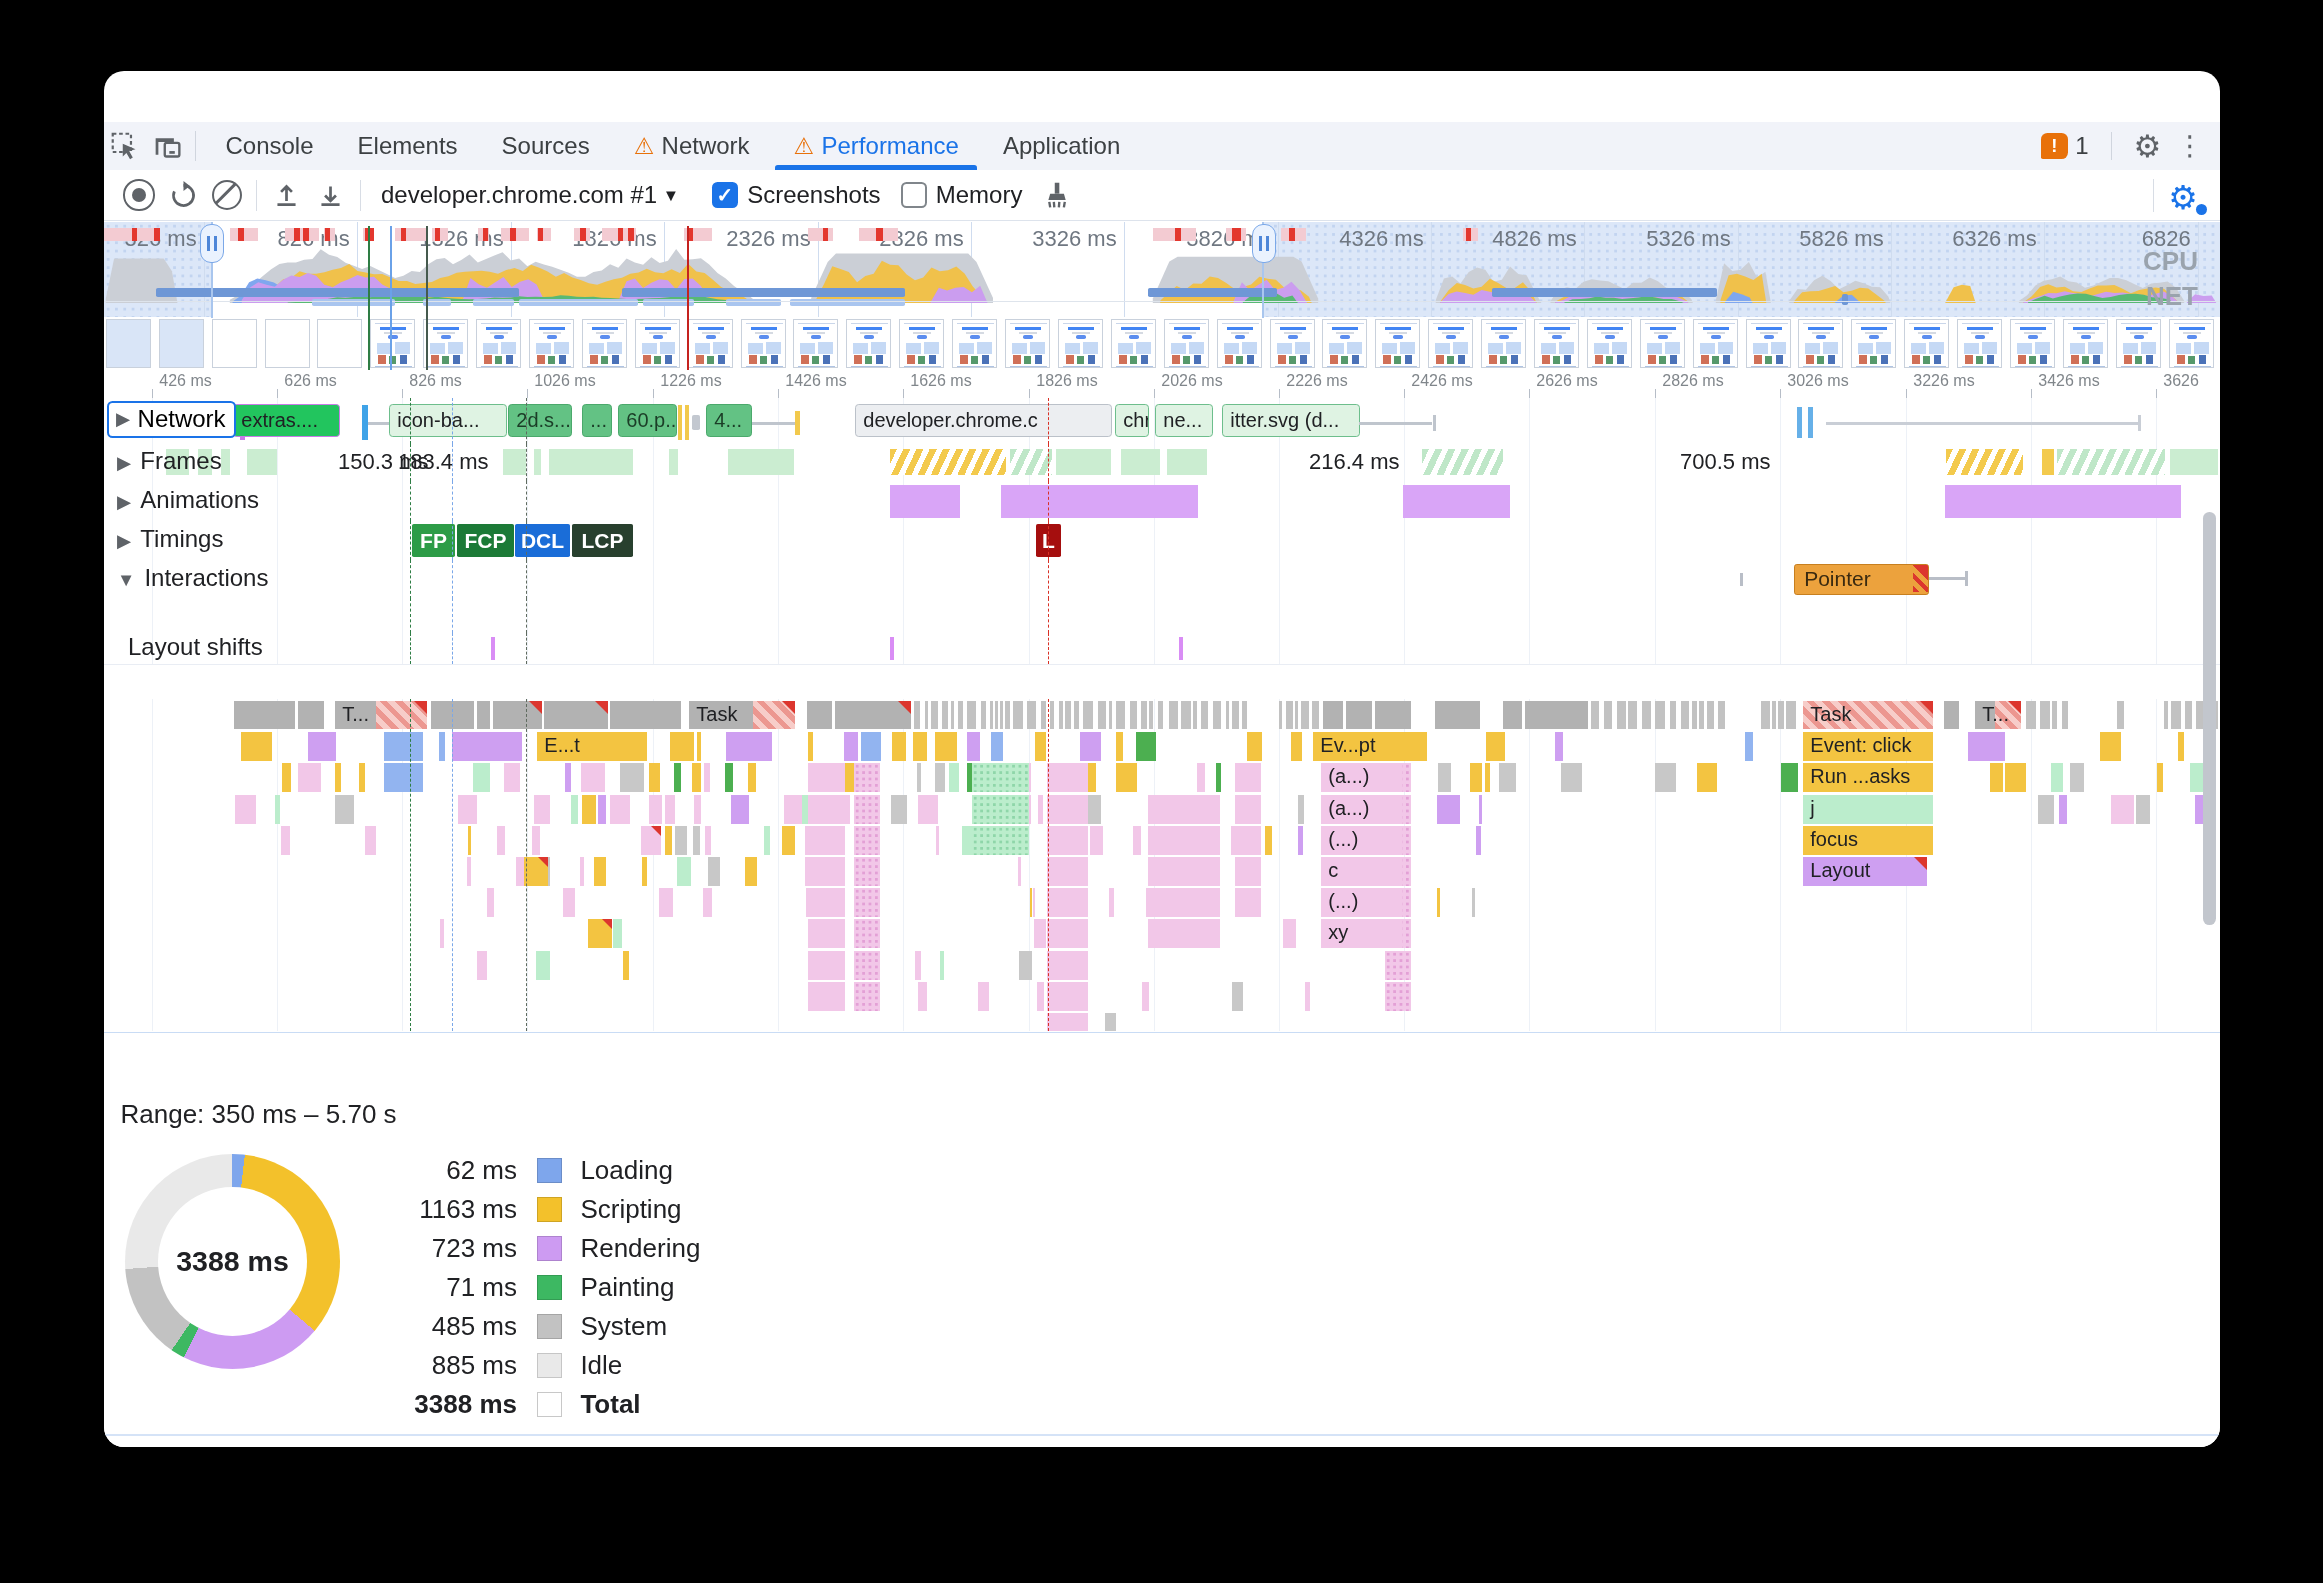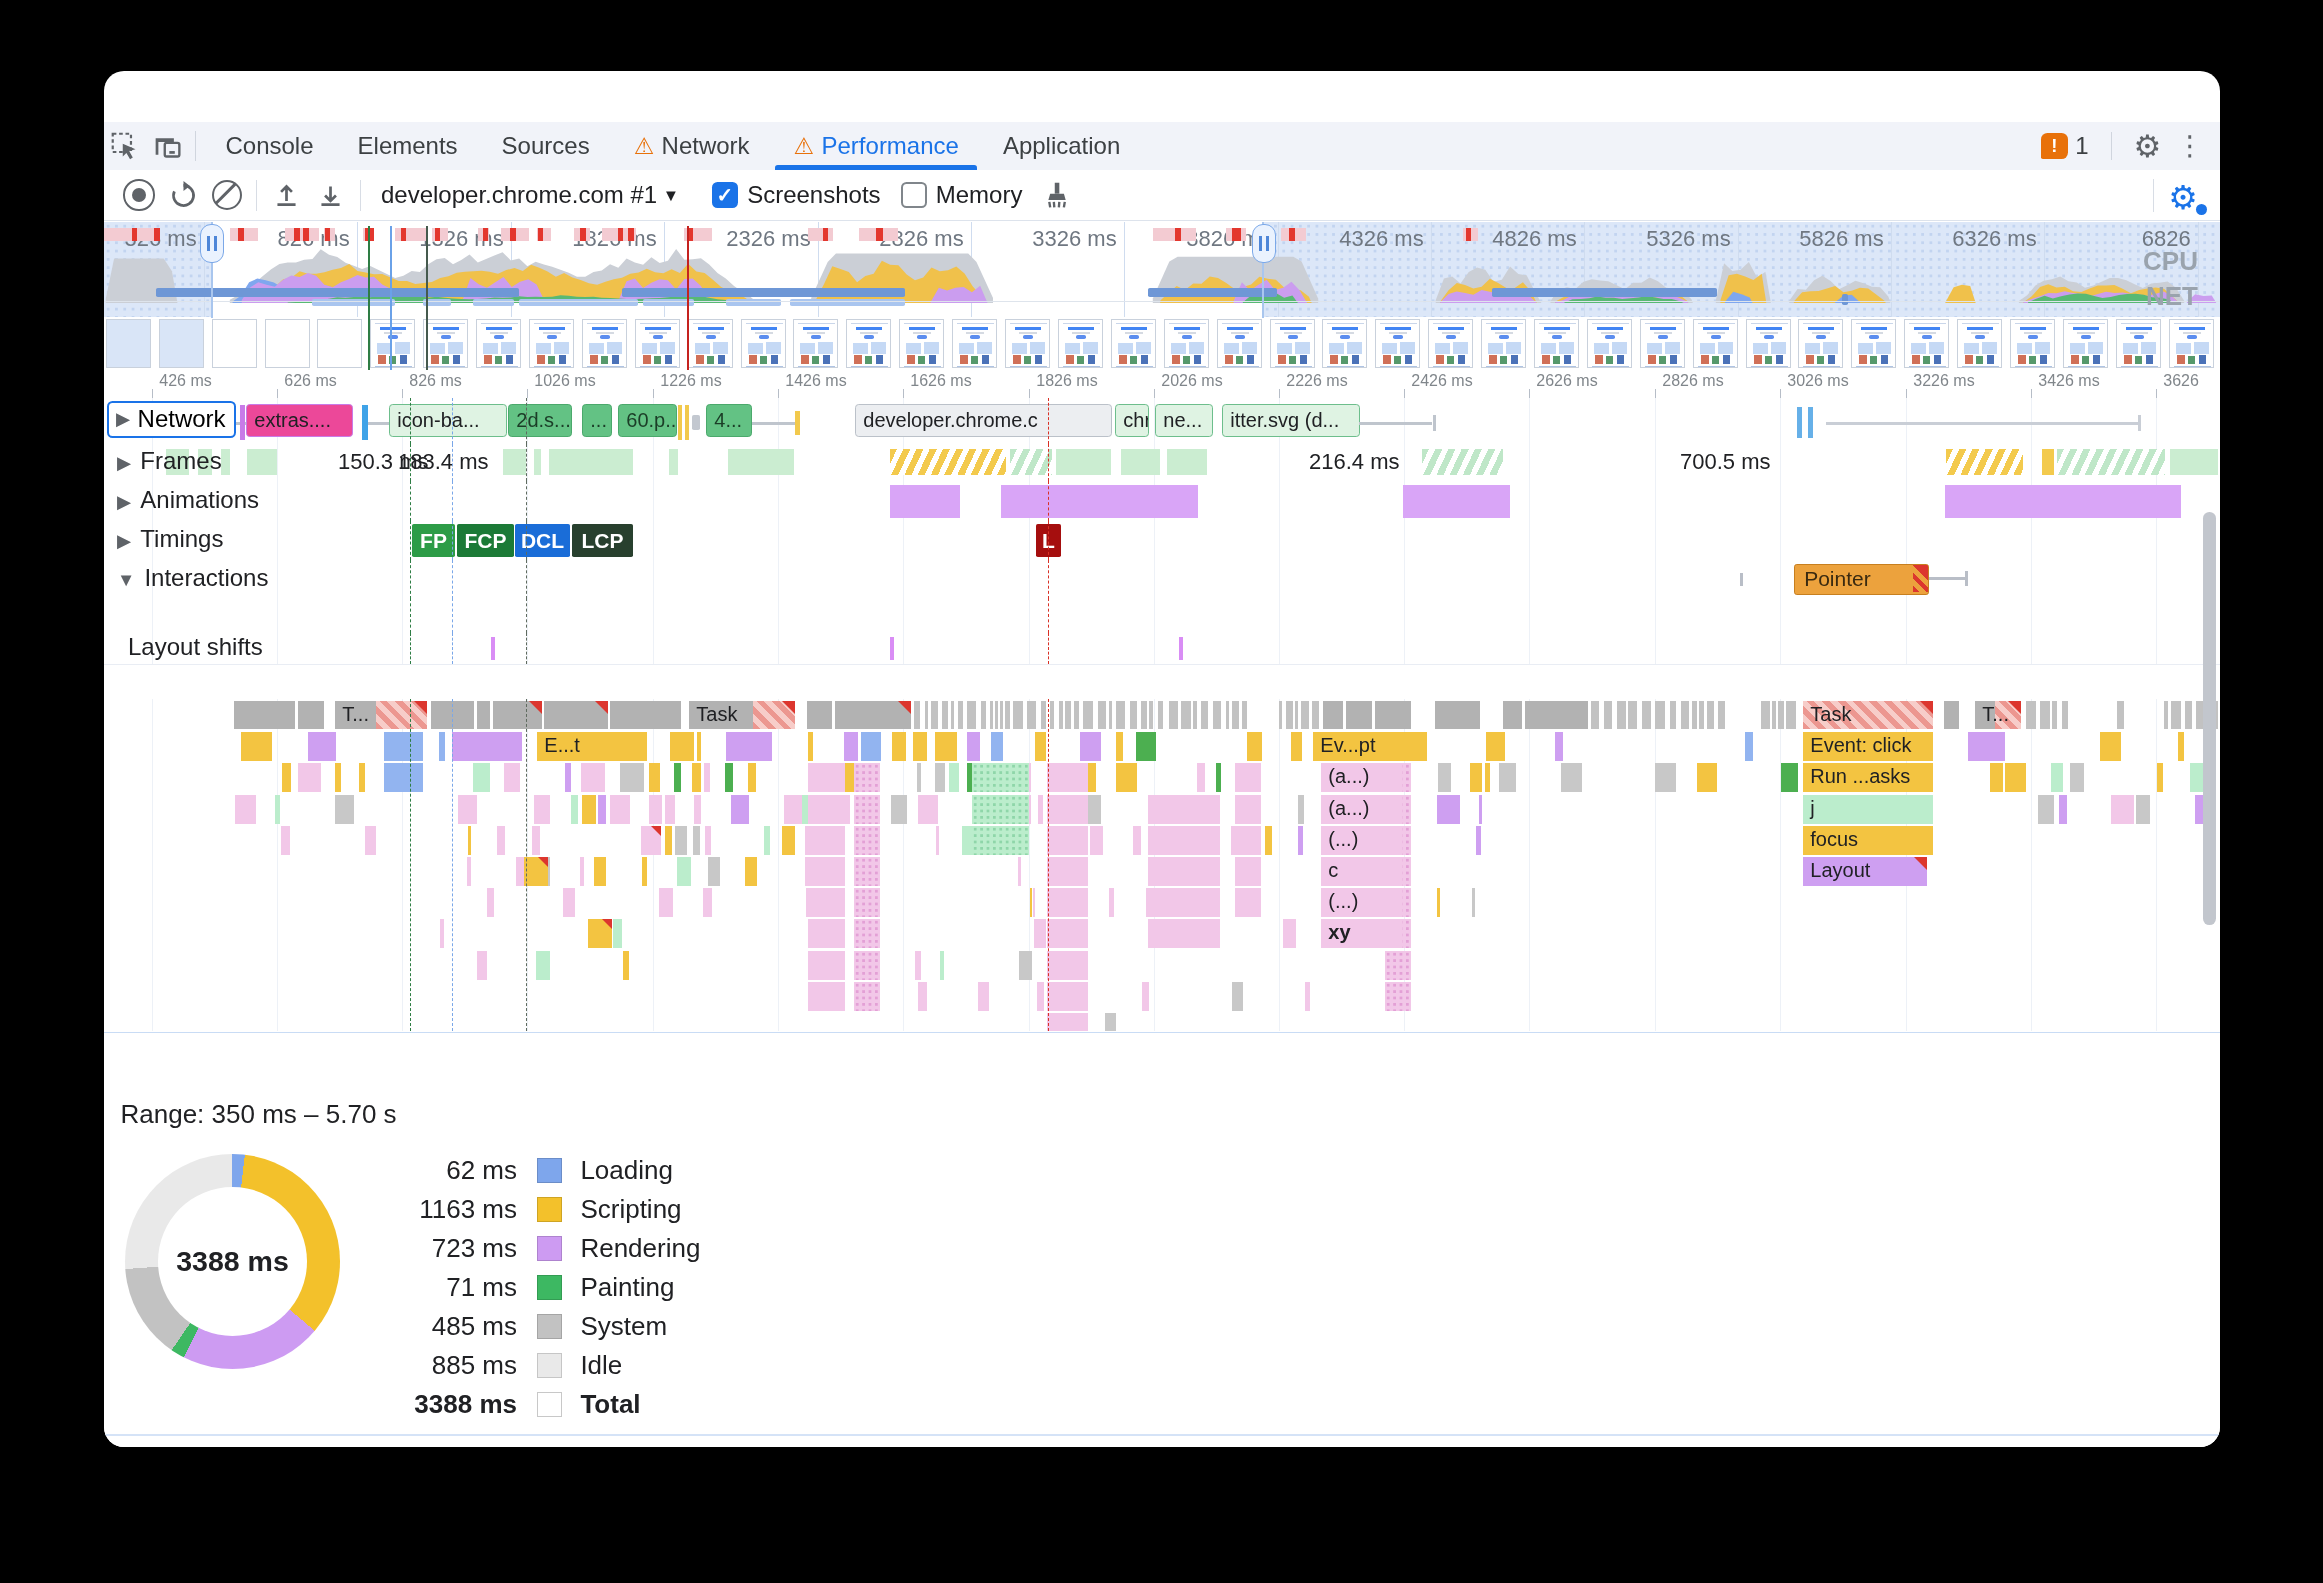--- a/index.html
+++ b/index.html
@@ -867,21 +867,21 @@
         <div class="dash" style="left: 944px; border-color: rgb(217, 48, 37); top: 0px; height: 46px;"></div>
         <div class="conn" style="left: 129px; top: 24px; width: 14.7px;"></div>
         <div class="conn" style="left: 263px; top: 24px; width: 29px;"></div>
         <div class="sq" style="left: 291px; top: 17.4px;"></div>
         <div class="conn" style="left: 647px; top: 24px; width: 46px;"></div>
         <div style="position: absolute; left: 691px; top: 13px; width: 4.6px; height: 24px; background: rgb(242, 201, 76);"></div>
         <div class="sq" style="left: 588px; top: 17.4px;"></div>
         <div style="position: absolute; left: 574px; top: 7.3px; width: 13.8px; height: 35px; background: repeating-linear-gradient(90deg, rgb(242, 201, 76) 0px, rgb(242, 201, 76) 3.7px, rgb(255, 255, 255) 3.7px, rgb(255, 255, 255) 7.3px);"></div>
         <div style="position: absolute; left: 258px; top: 7.3px; width: 5.5px; height: 35px; background: rgb(63, 163, 232);"></div>
         <div style="position: absolute; left: 136px; top: 7.3px; width: 4.6px; height: 35px; background: rgb(200, 123, 232);"></div>
-        <div class="chip" style="left: 142px; top: 6.4px; width: 107px; background: #ec4899; border: 1.8px solid rgb(200, 123, 232);">extras....</div>
+        <div class="chip" style="left: 129px; top: 6.4px; width: 107px; background: #22c55e; border: 1.8px solid rgb(200, 123, 232);">extras....</div>
         <div class="chip" style="left: 285px; top: 6.4px; width: 118px; background: rgb(223, 243, 227); border: 1.8px solid rgb(109, 190, 140);">icon-ba...</div>
         <div class="chip" style="left: 404px; top: 6.4px; width: 64px; background: rgb(99, 194, 132); border: 1.8px solid rgb(75, 169, 108); color: rgb(27, 61, 39);">2d.s...</div>
         <div class="chip" style="left: 478px; top: 6.4px; width: 30px; background: rgb(99, 194, 132); border: 1.8px solid rgb(75, 169, 108); color: rgb(27, 61, 39);">...</div>
         <div class="chip" style="left: 514px; top: 6.4px; width: 59px; background: rgb(99, 194, 132); border: 1.8px solid rgb(75, 169, 108); color: rgb(27, 61, 39);">60.p..</div>
         <div class="chip" style="left: 602px; top: 6.4px; width: 46px; background: rgb(99, 194, 132); border: 1.8px solid rgb(75, 169, 108); color: rgb(27, 61, 39);">4...</div>
         <div class="chip" style="left: 751px; top: 6.4px; width: 257px; background: rgb(236, 238, 241); border: 1.8px solid rgb(187, 193, 201);">developer.chrome.c</div>
         <div class="chip" style="left: 1011px; top: 6.4px; width: 34px; background: rgb(223, 243, 227); border: 1.8px solid rgb(109, 190, 140);">chr</div>
         <div class="chip" style="left: 1051px; top: 6.4px; width: 58px; background: rgb(223, 243, 227); border: 1.8px solid rgb(109, 190, 140);">ne...</div>
         <div class="chip" style="left: 1118px; top: 6.4px; width: 138px; background: rgb(223, 243, 227); border: 1.8px solid rgb(109, 190, 140);">itter.svg (d...</div>
         <div class="conn" style="left: 1255px; top: 24px; width: 73px;"></div>
@@ -1429,21 +1429,21 @@
       <div class="fb lab" style="left: 1699px; top: 33px; width: 130px; background: rgb(243, 196, 65);"><span style="position: relative; z-index: 2; color: rgb(32, 33, 36);">Event: click</span></div>
       <div class="fb lab" style="left: 1217px; top: 64px; width: 81px; background: rgb(242, 199, 232);"><span style="position: relative; z-index: 2; color: rgb(32, 33, 36);">(a...)</span></div>
       <div class="fb lab" style="left: 1699px; top: 64px; width: 130px; background: rgb(243, 196, 65);"><span style="position: relative; z-index: 2; color: rgb(32, 33, 36);">Run ...asks</span></div>
       <div class="fb lab" style="left: 1217px; top: 96px; width: 81px; background: rgb(242, 199, 232);"><span style="position: relative; z-index: 2; color: rgb(32, 33, 36);">(a...)</span></div>
       <div class="fb lab" style="left: 1699px; top: 96px; width: 130px; background: rgb(187, 237, 204);"><span style="position: relative; z-index: 2; color: rgb(32, 33, 36);">j</span></div>
       <div class="fb lab" style="left: 1217px; top: 127px; width: 81px; background: rgb(242, 199, 232);"><span style="position: relative; z-index: 2; color: rgb(32, 33, 36);">(...)</span></div>
       <div class="fb lab" style="left: 1699px; top: 127px; width: 130px; background: rgb(243, 196, 65);"><span style="position: relative; z-index: 2; color: rgb(32, 33, 36);">focus</span></div>
       <div class="fb lab" style="left: 1217px; top: 158px; width: 81px; background: rgb(242, 199, 232);"><span style="position: relative; z-index: 2; color: rgb(32, 33, 36);">c</span></div>
       <div class="fb lab" style="left: 1699px; top: 158px; width: 124px; background: rgb(206, 159, 241);"><span style="position: relative; z-index: 2; color: rgb(32, 33, 36);">Layout</span><div class="tri" style="z-index: 3;"></div></div>
       <div class="fb lab" style="left: 1217px; top: 189px; width: 81px; background: rgb(242, 199, 232);"><span style="position: relative; z-index: 2; color: rgb(32, 33, 36);">(...)</span></div>
-      <div class="fb lab" style="left: 1217px; top: 220px; width: 81px; background: rgb(242, 199, 232); font-weight: bold;"><span style="position: relative; z-index: 2; color: rgb(32, 33, 36);">xy</span></div>
+      <div class="fb lab" style="left: 1217px; top: 220px; width: 81px; background: rgb(242, 199, 232);"><span style="position: relative; z-index: 2; color: rgb(32, 33, 36);">xy</span></div>
       <div class="dash" style="left: 306px; border-color: rgb(46, 125, 68); top: 0px; height: 332px;"></div>
       <div class="dash" style="left: 348px; border-color: rgb(122, 167, 232); top: 0px; height: 332px;"></div>
       <div class="dash" style="left: 422px; border-color: rgb(95, 107, 95); top: 0px; height: 332px;"></div>
       <div class="dash" style="left: 944px; border-color: rgb(217, 48, 37); top: 0px; height: 332px;"></div>
     </div>
   <div id="scrollthumb"></div>
 
   <div id="bottom">
     <div id="range">Range: 350 ms – 5.70 s</div>
     <div id="donut" style="background: conic-gradient(rgb(126, 166, 236) 0deg, rgb(126, 166, 236) 6.58601deg, rgb(243, 193, 43) 6.58601deg, rgb(243, 193, 43) 130.127deg, rgb(205, 155, 242) 130.127deg, rgb(205, 155, 242) 206.928deg, rgb(61, 184, 98) 206.928deg, rgb(61, 184, 98) 214.47deg, rgb(194, 194, 194) 214.47deg, rgb(194, 194, 194) 265.99deg, rgb(233, 233, 233) 265.99deg, rgb(233, 233, 233) 360deg);"></div>

